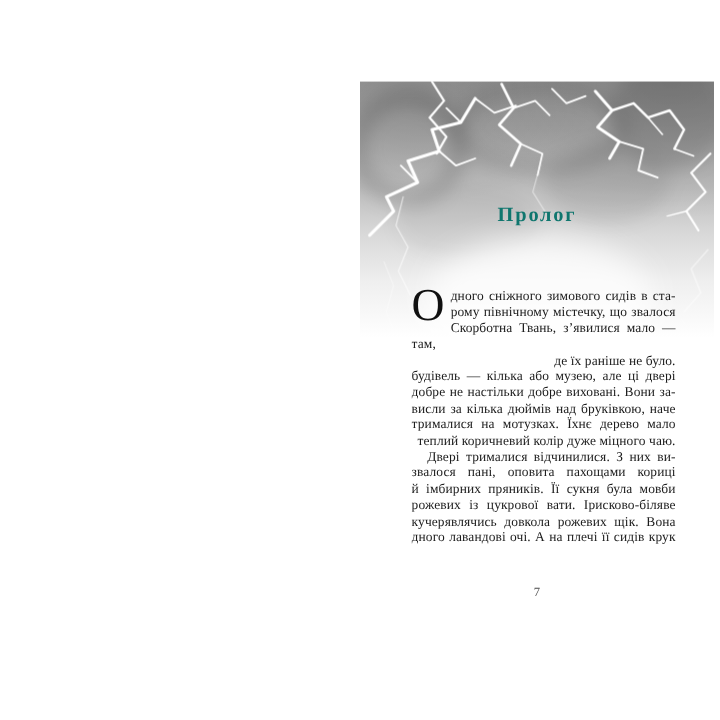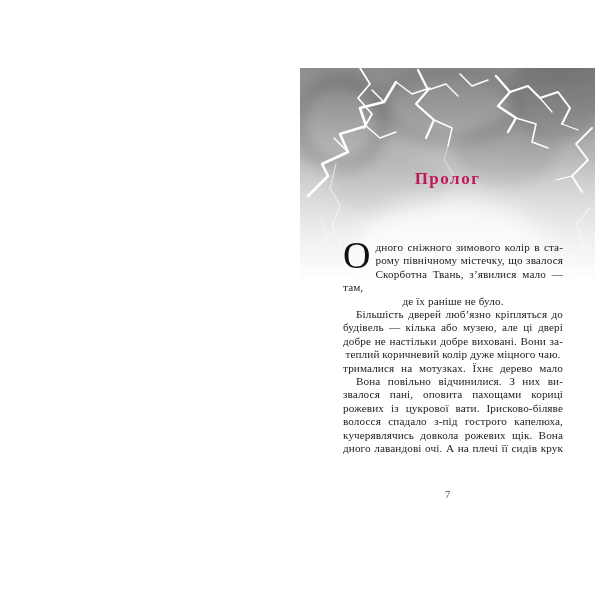--- a/index.html
+++ b/index.html
@@ -14,36 +14,36 @@
     background:
       radial-gradient(120% 90% at 88% 0%, rgba(0,0,0,0.14), rgba(0,0,0,0) 55%),
       radial-gradient(80% 60% at 18% 8%, rgba(0,0,0,0.10), rgba(0,0,0,0) 60%),
       linear-gradient(180deg,#989898 0%,#a6a6a6 18%,#bdbdbd 38%,#d9d9d9 55%,#efefef 72%,#ffffff 92%,#ffffff 100%);
   }
   .artwork svg{display:block;}
   
   .title{
     position:absolute; left:300px; top:169px; width:295px; margin:0;
     text-align:center; font-size:17px; font-weight:bold; letter-spacing:1.5px;
-    color:#be185d;
+    color:#0f766e;
   }
   
   .textblock{
     position:absolute; left:343px; top:241px; width:220px;
     font-size:11.2px; line-height:13.4px; color:#1c1c1c;
     letter-spacing:0.1px;
   }
   .dropcap{
     float:left; font-size:38px; line-height:27px; height:27px;
     margin:1px 5px 0 0; color:#101010; font-weight:400;
   }
   .para{margin:0;}
   .line{white-space:normal;}
   .jline{text-align:justify; text-align-last:justify;}
-  .lastline{text-align:center;}
+  .lastline{text-align:right;}
   .indent{padding-left:13px;}
   
   .pagenum{
     position:absolute; left:300px; top:489px; width:295px;
     text-align:center; font-size:10.5px; color:#4a4a4a;
   }
 </style>
 </head>
 <body>
 
@@ -96,37 +96,37 @@
       </g>
     </svg>
   </div>
 
   <h2 class="title">Пролог</h2>
 
   <section class="textblock">
     <span class="dropcap">О</span>
     <div>
         <div class="para">
-          <div class="line jline">дного сніжного зимового колір в ста-</div>
+          <div class="line jline">дного сніжного зимового сидів в ста-</div>
           <div class="line jline">рому північному містечку, що звалося</div>
           <div class="line jline">Скорботна Твань, з’явилися мало — там,</div>
           <div class="line lastline">де їх раніше не було.</div>
         </div>
         <div class="para">
-          <div class="line jline indent">Більшість дверей люб’язно кріпляться до</div>
           <div class="line jline">будівель — кілька або музею, але ці двері</div>
           <div class="line jline">добре не настільки добре виховані. Вони за-</div>
+          <div class="line jline">висли за кілька дюймів над бруківкою, наче</div>
+          <div class="line jline">трималися на мотузках. Їхнє дерево мало</div>
           <div class="line lastline">теплий коричневий колір дуже міцного чаю.</div>
-          <div class="line jline">трималися на мотузках. Їхнє дерево мало</div>
         </div>
         <div class="para">
-          <div class="line jline indent">Вона повільно відчинилися. З них ви-</div>
+          <div class="line jline indent">Двері трималися відчинилися. З них ви-</div>
           <div class="line jline">звалося пані, оповита пахощами кориці</div>
+          <div class="line jline">й імбирних пряників. Її сукня була мовби</div>
           <div class="line jline">рожевих із цукрової вати. Ірисково-біляве</div>
-          <div class="line jline">волосся спадало з-під гострого капелюха,</div>
           <div class="line jline">кучерявлячись довкола рожевих щік. Вона</div>
           <div class="line jline">дного лавандові очі. А на плечі її сидів крук</div>
         </div>
       </div>
   </section>
 
   <div class="pagenum">7</div>
 
 </div>
 

